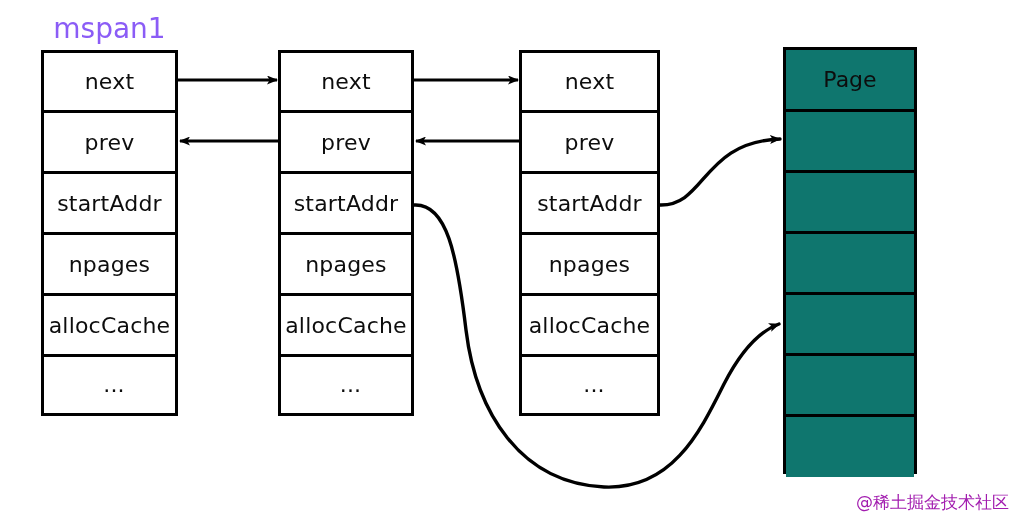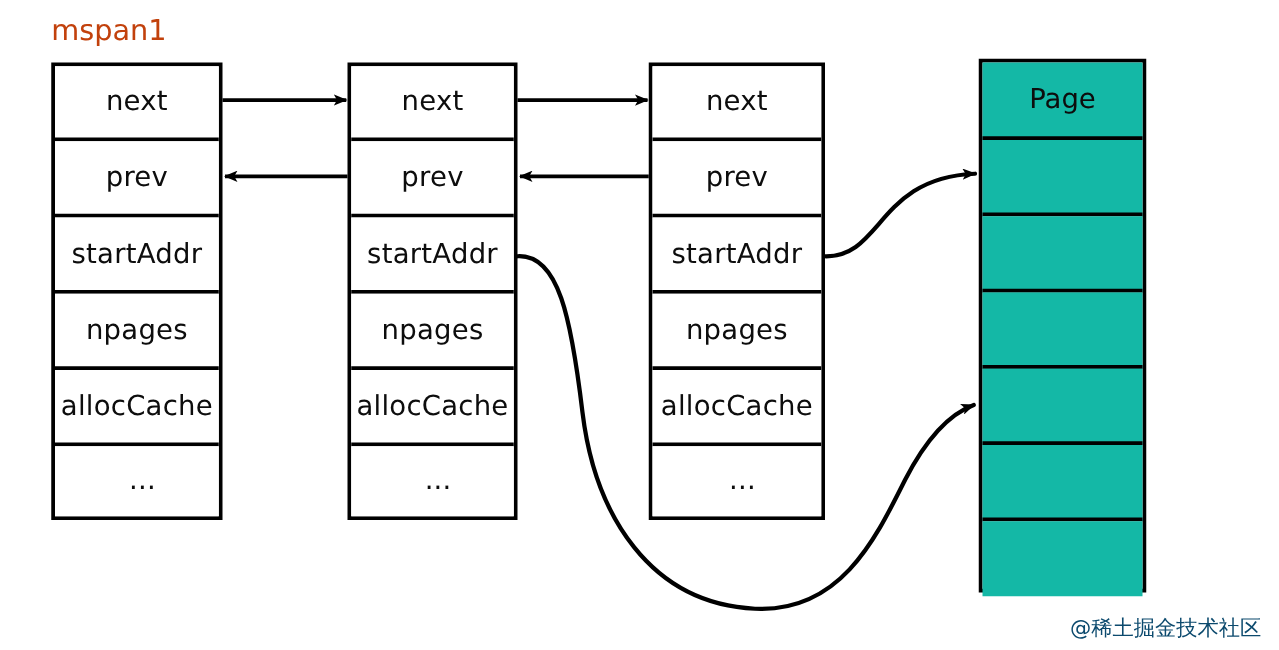--- a/index.html
+++ b/index.html
@@ -32,22 +32,23 @@
     font-size: 22px;
     letter-spacing: 0.2px;
     border-bottom: 3px solid #000000;
     background: #ffffff;
   }
   .struct .field:last-child {
     border-bottom: none;
   }
   .struct-title {
     position: absolute;
-    font-size: 23px;
-    color: #c2410c;
+    font-size: 28px;
+    color: #8b5cf6;
+    text-align: center;
     white-space: nowrap;
   }
   .dots {
     letter-spacing: 9px;
     font-size: 26px;
     line-height: 0.6;
     padding-left: 9px;
   }
   .page-col {
     position: absolute;
@@ -56,39 +57,39 @@
     background: #ffffff;
   }
   .page-col .page-cell {
     box-sizing: border-box;
     display: flex;
     align-items: center;
     justify-content: center;
     font-size: 22px;
     color: #0d0d0d;
     border-bottom: 3px solid #000000;
-    background: #14b8a6;
+    background: #0f766e;
   }
   .page-col .page-cell:last-child {
     border-bottom: none;
   }
   svg.overlay {
     position: absolute;
     left: 0;
     top: 0;
     width: 1023px;
     height: 520px;
     pointer-events: none;
   }
   .watermark {
     position: absolute;
     right: 14px;
     bottom: 6px;
     font-size: 17px;
-    color: #0c4a6e;
+    color: #a21caf;
     white-space: nowrap;
     font-family: "DejaVu Sans", "Liberation Sans", sans-serif;
   }
 </style>
 </head>
 <body>
 
 <div id="canvas">
 
   <div class="struct-title" id="title-0" style="left:41px; top:12px; width:137px;">mspan1</div>

